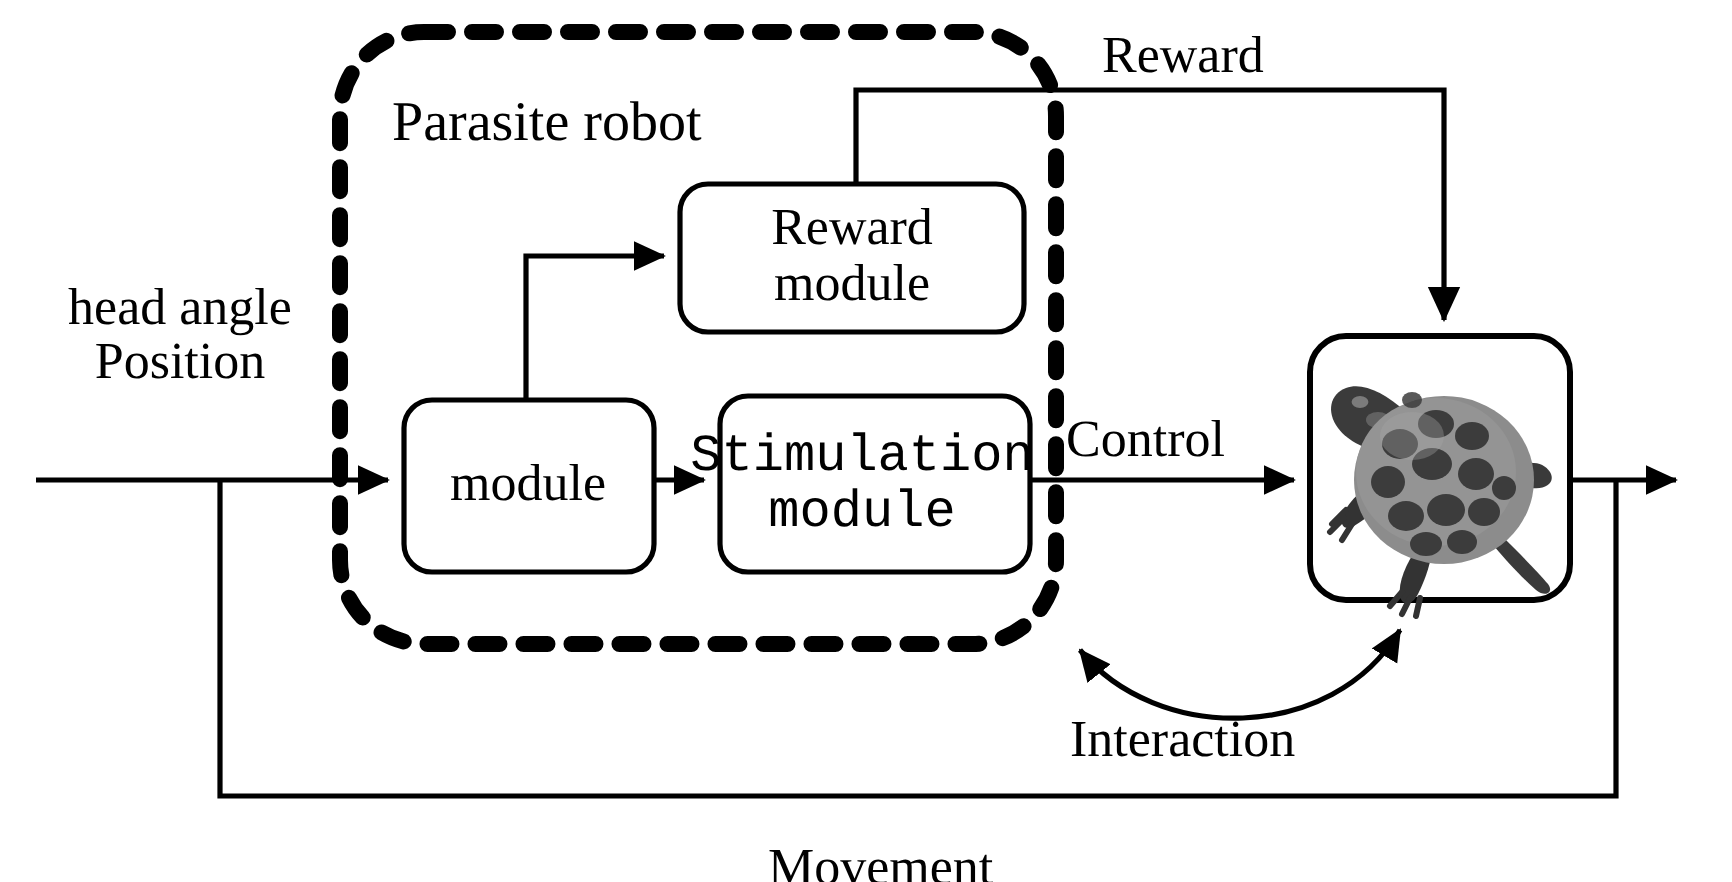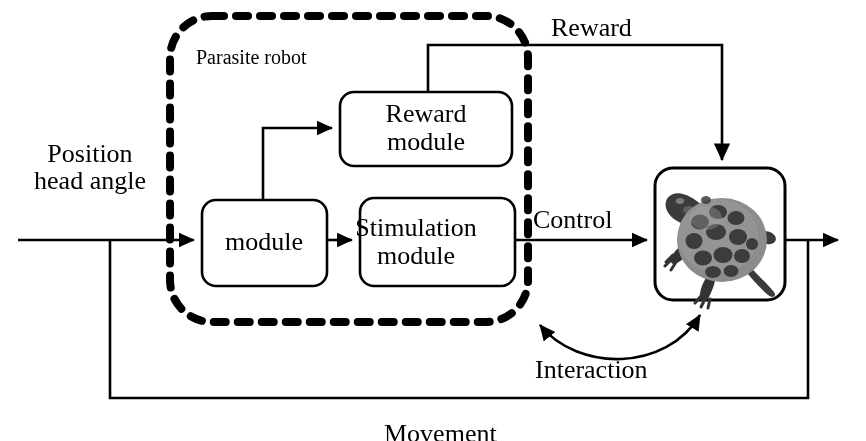--- a/index.html
+++ b/index.html
@@ -33,21 +33,21 @@
   }
   .box-text {
     position: absolute;
     transform: translate(-50%, -50%);
     text-align: center;
     font-size: 26px;
     line-height: 1.08;
     white-space: nowrap;
   }
   .edge-lbl { font-size: 26px; }
-  .group-lbl { font-size: 20px; }
+  .group-lbl { font-size: 28px; }
   .input-lbl {
     font-size: 26px;
     text-align: center;
     transform: translate(-50%, 0);
   }
 </style>
 </head>
 <body>
 
 <div id="diagram-root">
@@ -135,28 +135,28 @@
 
   <div class="box-text" style="left:426px; top:128px;">
     <div>Reward</div>
     <div>module</div>
   </div>
 
   <div class="box-text" style="left:264px; top:242px;">
     <div>module</div>
   </div>
 
-  <div class="box-text" style="left:416px; top:242px;">
+  <div class="box-text" style="left:431px; top:242px;font-family:Liberation Mono, monospace;">
     <div>Stimulation</div>
     <div>module</div>
   </div>
 
   <div class="lbl input-lbl" style="left:90px; top:140px;">
+    <div>head angle</div>
     <div>Position</div>
-    <div>head angle</div>
   </div>
 
   <div class="lbl edge-lbl" style="left:551px; top:14px;">Reward</div>
 
   <div class="lbl edge-lbl" style="left:533px; top:206px;">Control</div>
 
   <div class="lbl edge-lbl" style="left:535px; top:356px;">Interaction</div>
 
   <div class="lbl edge-lbl" style="left:384px; top:404px;margin-top:16px;">Movement</div>
 

